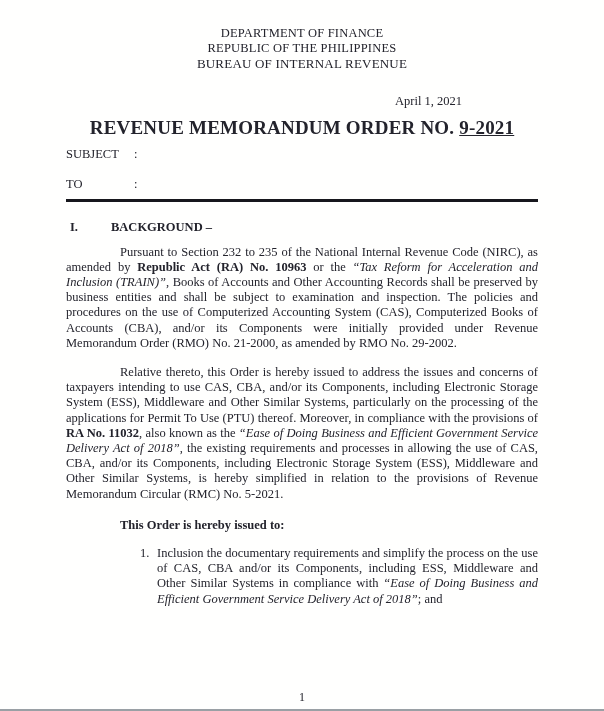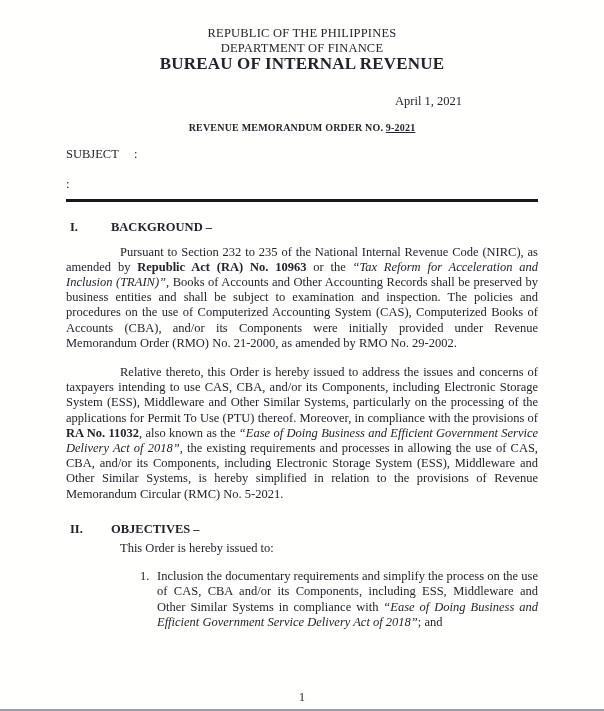--- a/index.html
+++ b/index.html
@@ -16,30 +16,30 @@
     padding: 26px 66px 0 66px;
     font-family: "Liberation Serif", "DejaVu Serif", serif;
     font-size: 12.5px;
     line-height: 15.2px;
     color: #23232c;
     overflow: hidden;
     border-bottom: 2px solid #9aa0a5;
   }
   .letterhead { text-align: center; }
   .letterhead .lh-line { line-height: 15px; letter-spacing: 0.2px; }
-  .letterhead .lh-bold { font-weight: bold; font-size: 17px; line-height: 15.5px; }
+  .letterhead .lh-bold { font-weight: normal; font-size: 13px; line-height: 15.5px; }
   .date-line {
     text-align: right;
     padding-right: 76px;
     margin-top: 22px;
   }
   .order-title {
     margin: 11px 0 0 0;
     text-align: center;
-    font-size: 10px;
+    font-size: 19px;
     font-weight: bold;
     letter-spacing: 0.2px;
   }
   .order-title .underline { text-decoration: underline; }
   .memo-row { display: flex; margin-top: 12px; }
   .memo-row.to-row { margin-top: 15px; }
   .memo-label { width: 68px; flex: 0 0 68px; }
   .memo-colon { width: 20px; flex: 0 0 20px; }
   .memo-text {
     flex: 1;
@@ -55,75 +55,72 @@
   }
   .section-heading { display: flex; font-weight: bold; margin-top: 18px; }
   .section-heading.obj { margin-top: 20px; }
   .sec-num { width: 45px; flex: 0 0 45px; padding-left: 4px; box-sizing: border-box; }
   .body-para {
     margin: 9px 0 0 0;
     text-align: justify;
     text-indent: 54px;
   }
   .body-para.second { margin-top: 14px; }
-  .intro-line { margin-top: 4px; padding-left: 54px; }
+  .intro-line { margin-top: 16px; padding-left: 54px; font-weight: bold; }
   .obj-list-item { display: flex; margin-top: 13px; padding-left: 74px; }
   .obj-marker { width: 17px; flex: 0 0 17px; }
   .obj-text { flex: 1; text-align: justify; }
   .italic { font-style: italic; }
   .bold { font-weight: bold; }
   .page-footer {
     position: absolute;
     left: 0;
     bottom: 4px;
     width: 100%;
     text-align: center;
     font-size: 12px;
   }
 </style>
 </head>
 <body>
 
 <div class="page">
 
   <div class="letterhead">
+    <div class="lh-line">DEPARTMENT OF FINANCE</div>
     <div class="lh-line">REPUBLIC OF THE PHILIPPINES</div>
-    <div class="lh-line">DEPARTMENT OF FINANCE</div>
     <div class="lh-line lh-bold">BUREAU OF INTERNAL REVENUE</div>
   </div>
 
   <div class="date-line">April 1, 2021</div>
 
   <h1 class="order-title"><span>REVENUE MEMORANDUM ORDER NO. </span><span class="underline">9-2021</span></h1>
 
   <div class="memo-row">
     <div class="memo-label">SUBJECT</div>
     <div class="memo-colon">:</div>
   </div>
 
   <div class="memo-row to-row">
+    <div class="memo-label">TO</div>
     <div class="memo-colon">:</div>
   </div>
 
   <hr class="rule">
 
   <section>
     <div class="section-heading">
       <span class="sec-num">I.</span>
       <span class="sec-title">BACKGROUND –</span>
     </div>
     <p class="body-para"><span>Pursuant to Section 232 to 235 of the National Internal Revenue Code (NIRC), as amended by </span><span class="bold">Republic Act (RA) No. 10963</span><span> or the </span><span class="italic">“Tax Reform for Acceleration and Inclusion (TRAIN)”</span><span>, Books of Accounts and Other Accounting Records shall be preserved by business entities and shall be subject to examination and inspection.  The policies and procedures on the use of Computerized Accounting System (CAS), Computerized Books of Accounts (CBA), and/or its Components were initially provided under Revenue Memorandum Order (RMO) No. 21-2000, as amended by RMO No. 29-2002.</span></p>
     <p class="body-para second"><span>Relative thereto, this Order is hereby issued to address the issues and concerns of taxpayers intending to use CAS, CBA, and/or its Components, including Electronic Storage System (ESS), Middleware and Other Similar Systems, particularly on the processing of the applications for Permit To Use (PTU) thereof.  Moreover, in compliance with the provisions of </span><span class="bold">RA No. 11032</span><span>, also known as the </span><span class="italic">“Ease of Doing Business and Efficient Government Service Delivery Act of 2018”</span><span>, the existing requirements and processes in allowing the use of CAS, CBA, and/or its Components, including Electronic Storage System (ESS), Middleware and Other Similar Systems, is hereby simplified in relation to the provisions of Revenue Memorandum Circular (RMC) No. 5-2021.</span></p>
   </section>
 
   <section>
-    <div class="section-heading obj">
-      <span class="sec-num">II.</span>
-      <span class="sec-title">OBJECTIVES –</span>
-    </div>
     <p class="intro-line">This Order is hereby issued to:</p>
     <div class="obj-list-item">
       <div class="obj-marker">1.</div>
       <div class="obj-text"><span>Inclusion the documentary requirements and simplify the process on the use of CAS, CBA and/or its Components, including ESS, Middleware and Other Similar Systems in compliance with </span><span class="italic">“Ease of Doing Business and Efficient Government Service Delivery Act of 2018”</span><span>; and</span></div>
     </div>
   </section>
 
   <div class="page-footer">
     <span>1</span>
   </div>

